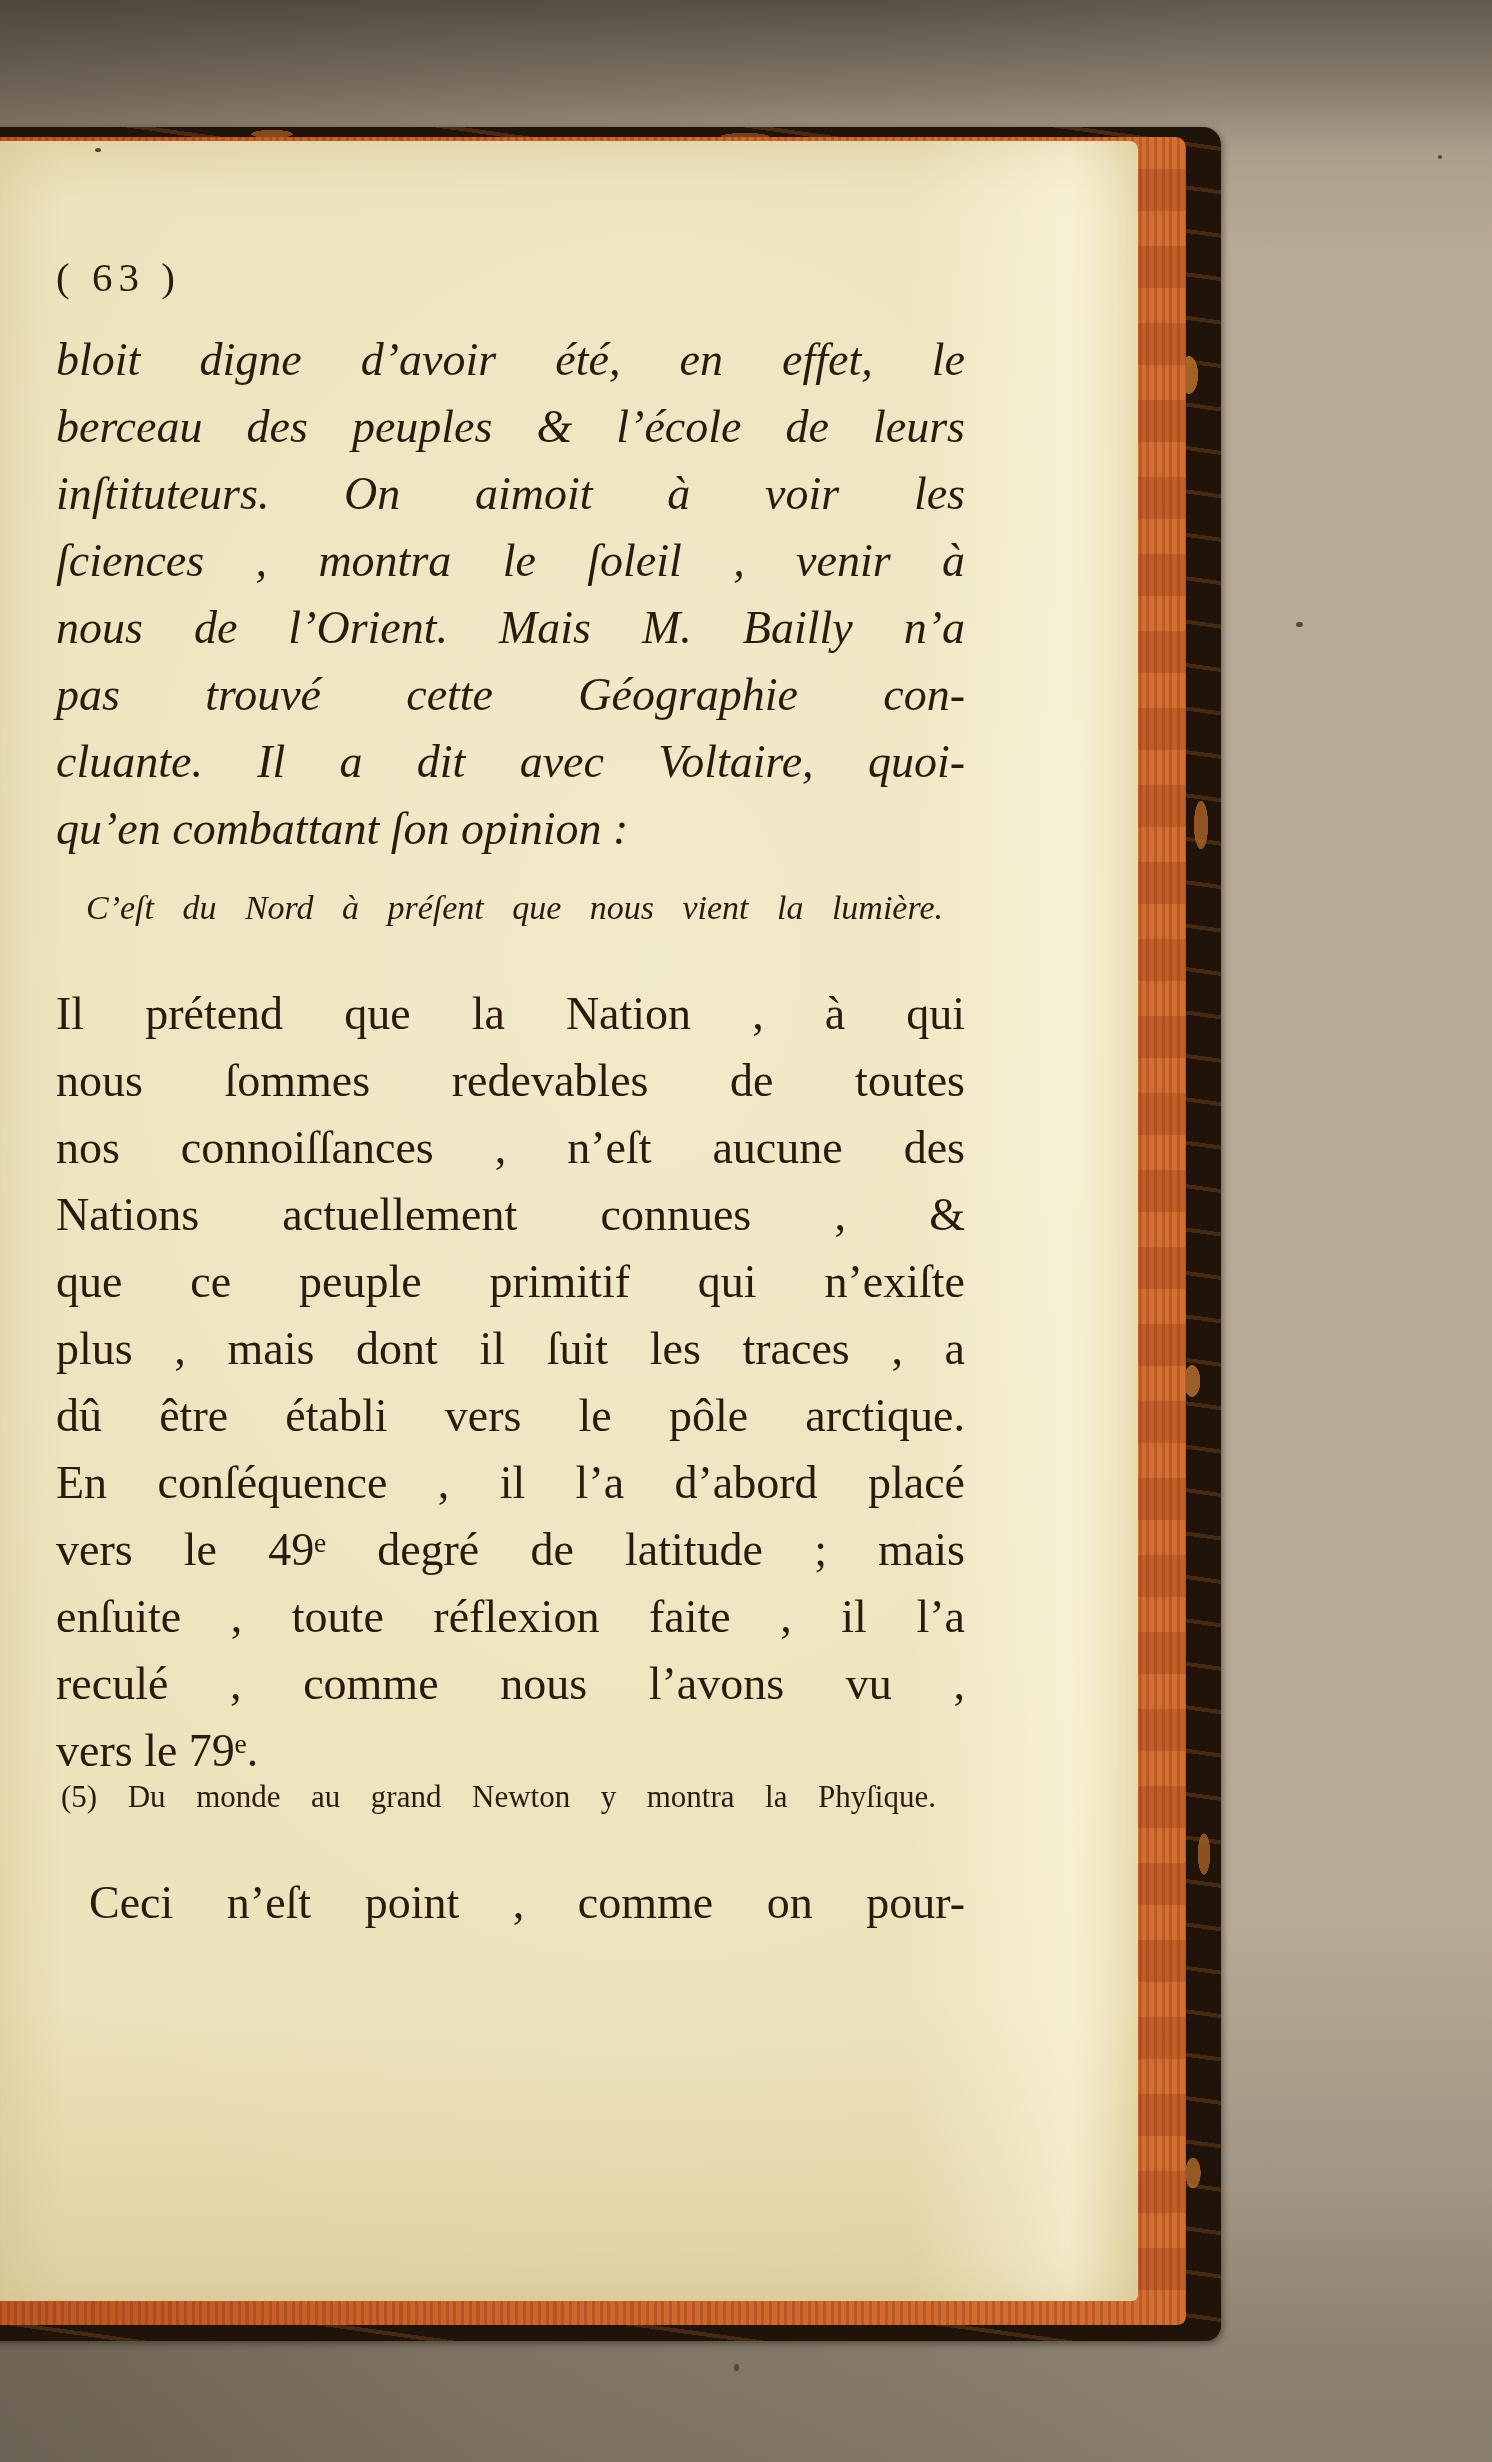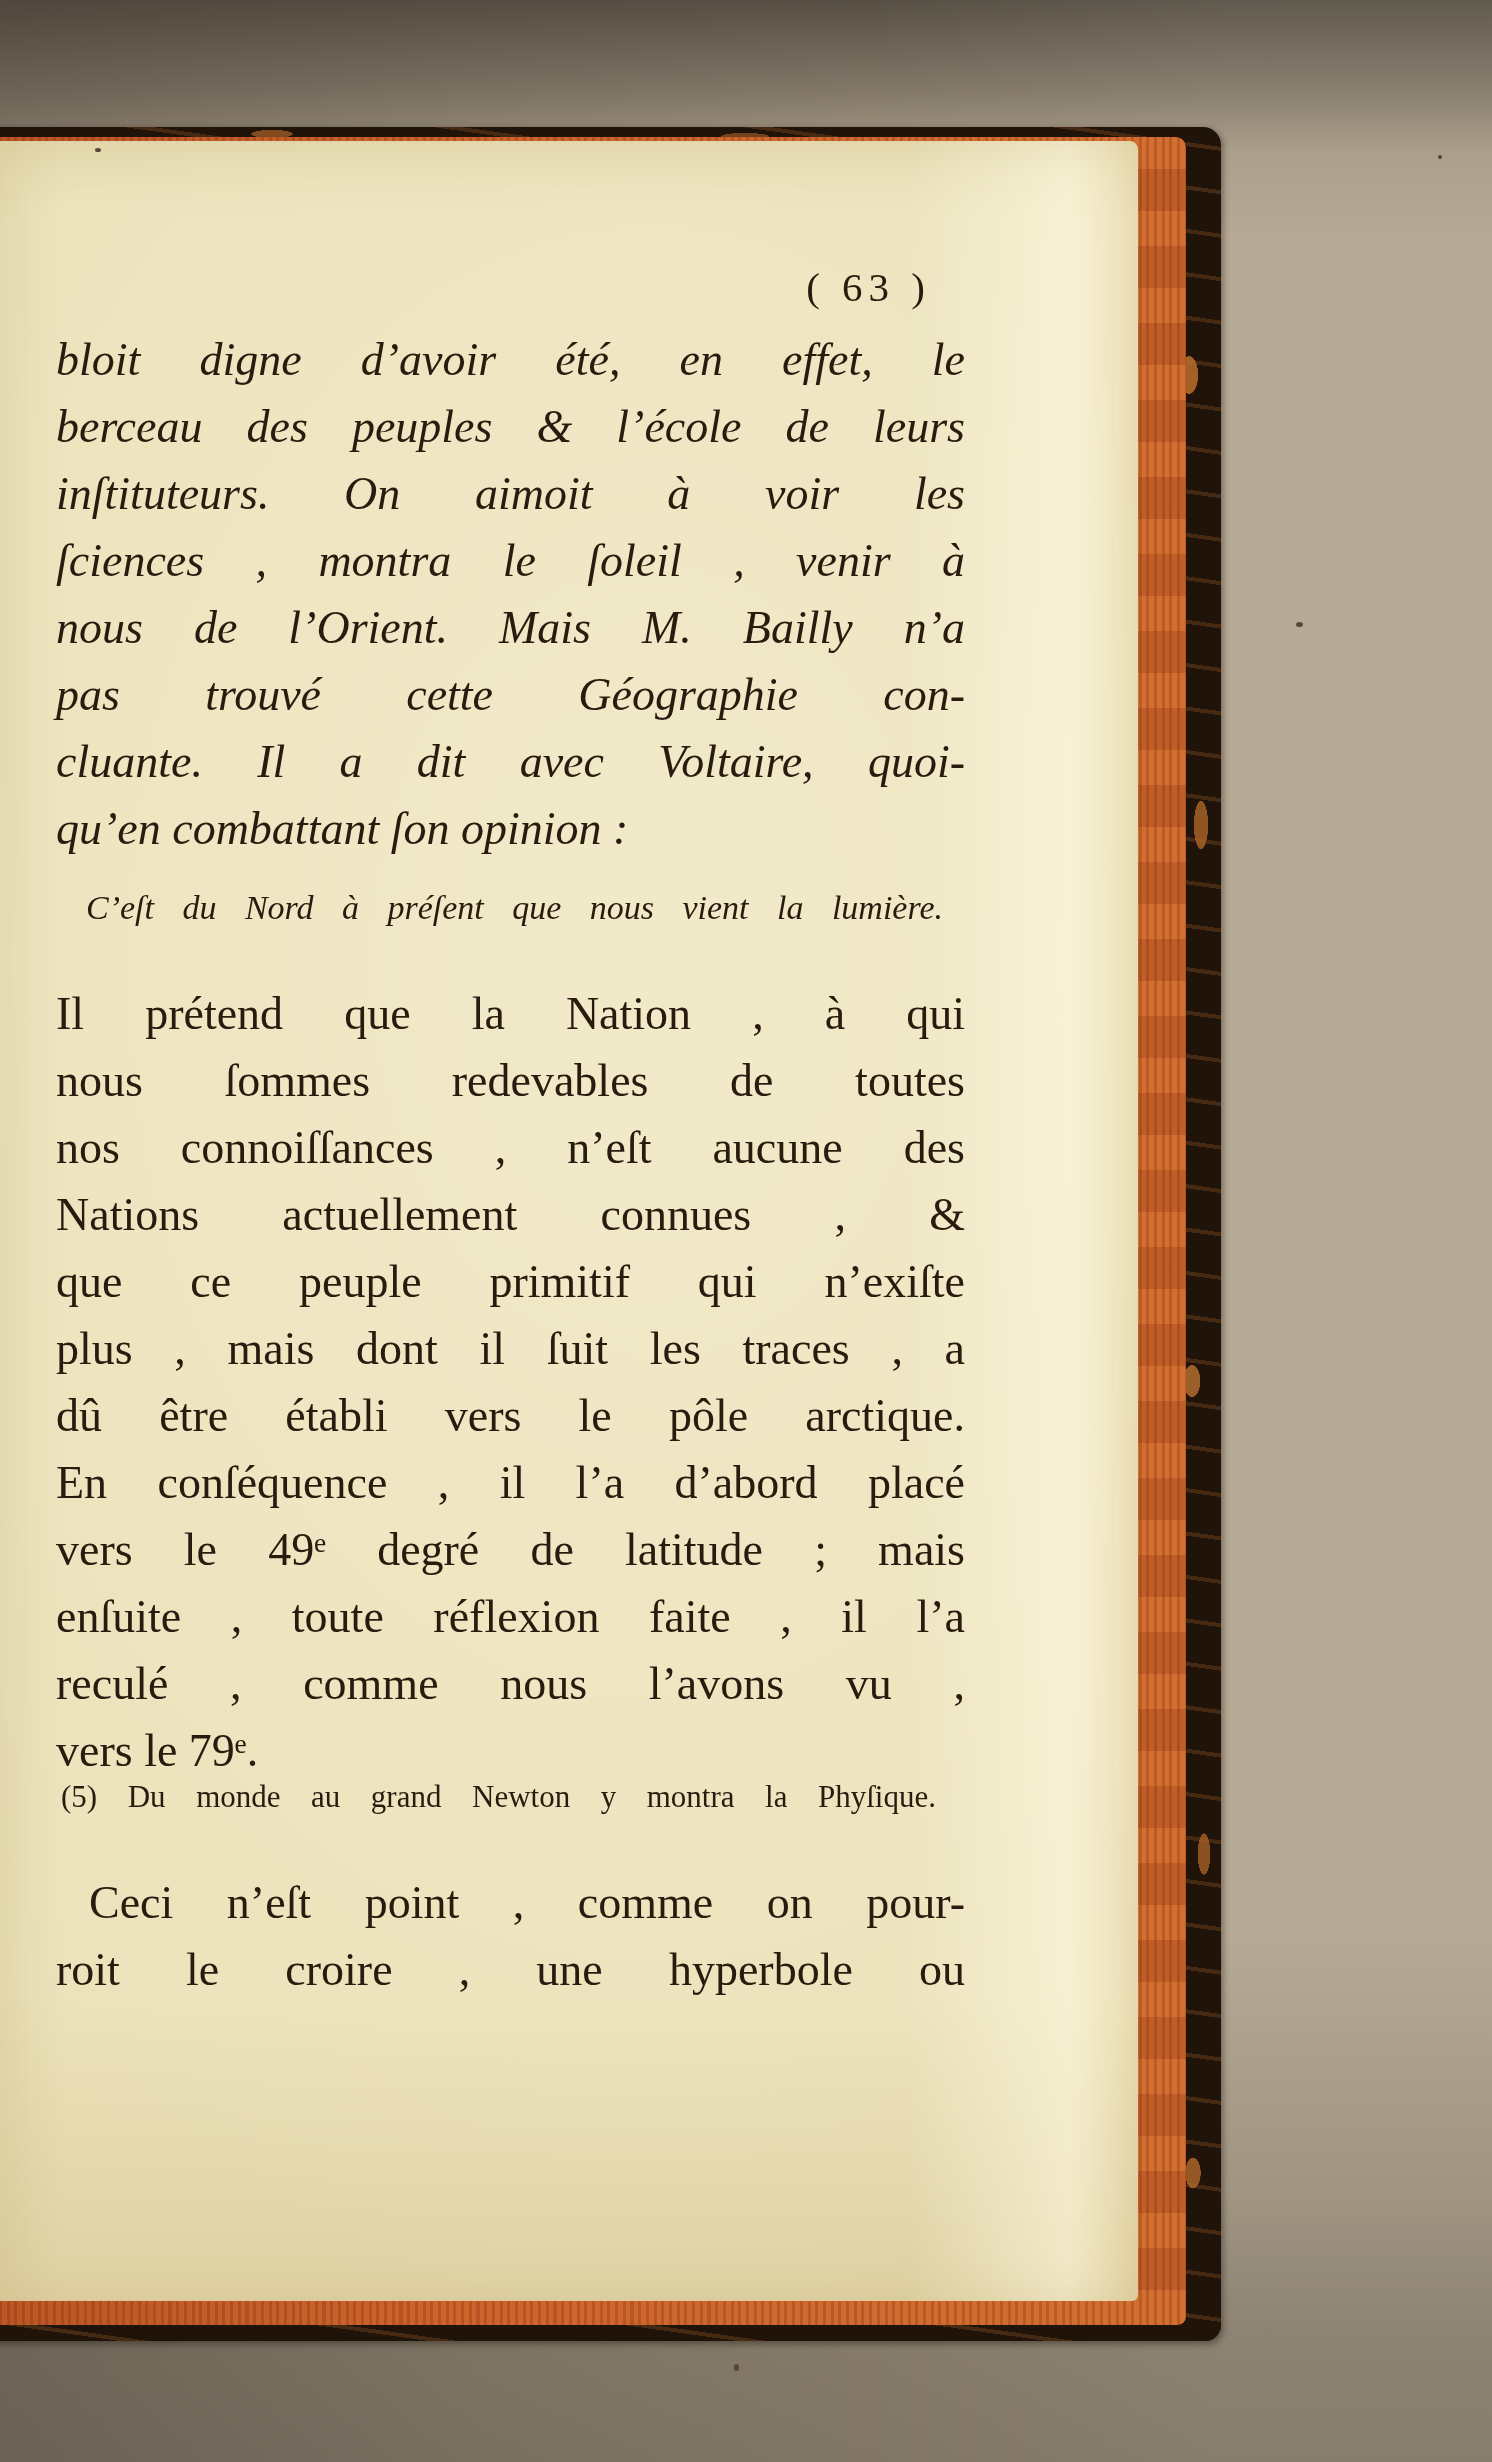--- a/index.html
+++ b/index.html
@@ -49,25 +49,25 @@
     background-color: #ece2ba;
     background-image:
       radial-gradient(120% 90% at 58% 38%, rgba(255,255,242,.28), rgba(0,0,0,0) 72%),
       linear-gradient(90deg, rgba(185,165,105,.20) 0, rgba(0,0,0,0) 83px, rgba(0,0,0,0) 80%, rgba(255,250,226,.55) 94%, rgba(235,215,165,.25) 100%),
       linear-gradient(180deg, rgba(195,175,115,.16) 0, rgba(0,0,0,0) 77px, rgba(0,0,0,0) 86%, rgba(188,163,102,.28) 100%);
     box-shadow: inset 0 0 41px rgba(203,182,128,.35);
     color: #2b1a0e;
   }
   .page-number {
     position: absolute;
-    left: 74px; top: 122px;
+    left: 74px; top: 112px;
     width: 875px;
     font-size: 41px;
     letter-spacing: 6px;
-    text-align: right;
+    text-align: left;
     white-space: nowrap;
   }
   .text-col { position: absolute; left: 74px; width: 909px; }
   .para1 { top: 185px; font-style: italic; }
   .para2 { top: 827px; margin-top: 12px; }
   .para3 { top: 1709px; }
   .line {
     height: 67px;
     line-height: 67px;
     font-size: 46px;
@@ -137,21 +137,20 @@
       <div class="line jl">vers le 49ᵉ degré de latitude ; mais</div>
       <div class="line jl">enſuite , toute réflexion faite , il l’a</div>
       <div class="line jl">reculé , comme nous l’avons vu ,</div>
       <div class="line">vers le 79ᵉ.</div>
     </div>
 
     <div class="footnote">(5) Du monde au grand Newton y montra la Phyſique.</div>
 
     <div class="text-col para3">
       <div class="line jl indent">Ceci n’eſt point , comme on pour-</div>
-      <div class="line jl">roit le croire , une hyperbole ou</div>
     </div>
 
   </div>
 
   <div class="speck s1"></div>
   <div class="speck s2"></div>
   <div class="speck s3"></div>
   <div class="speck s4"></div>
 
 </div>

